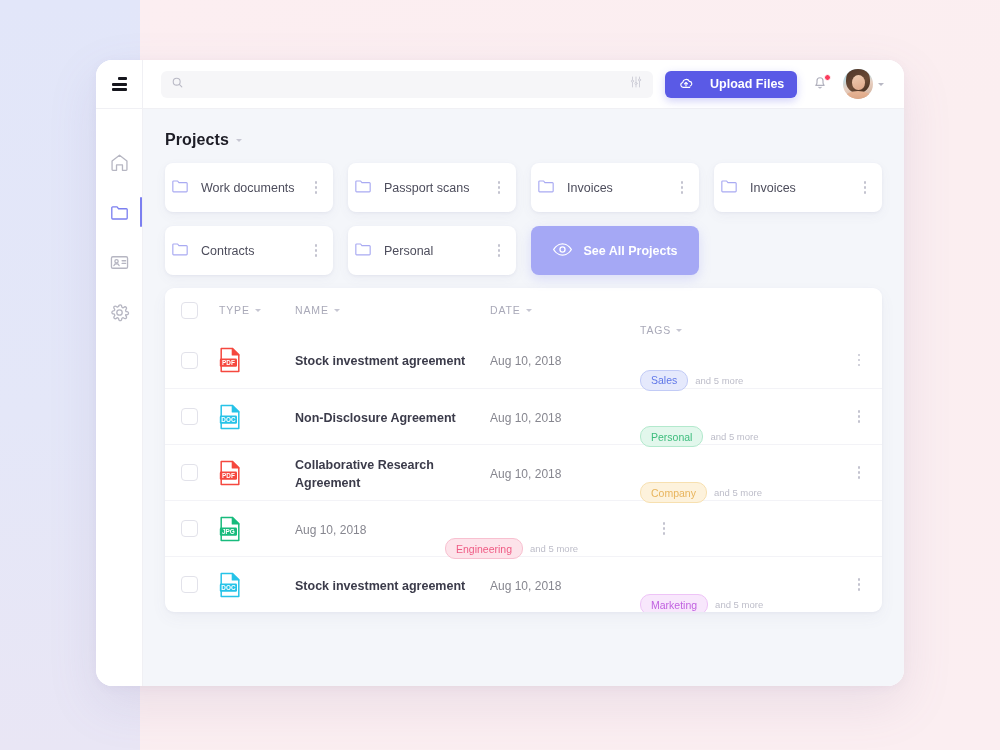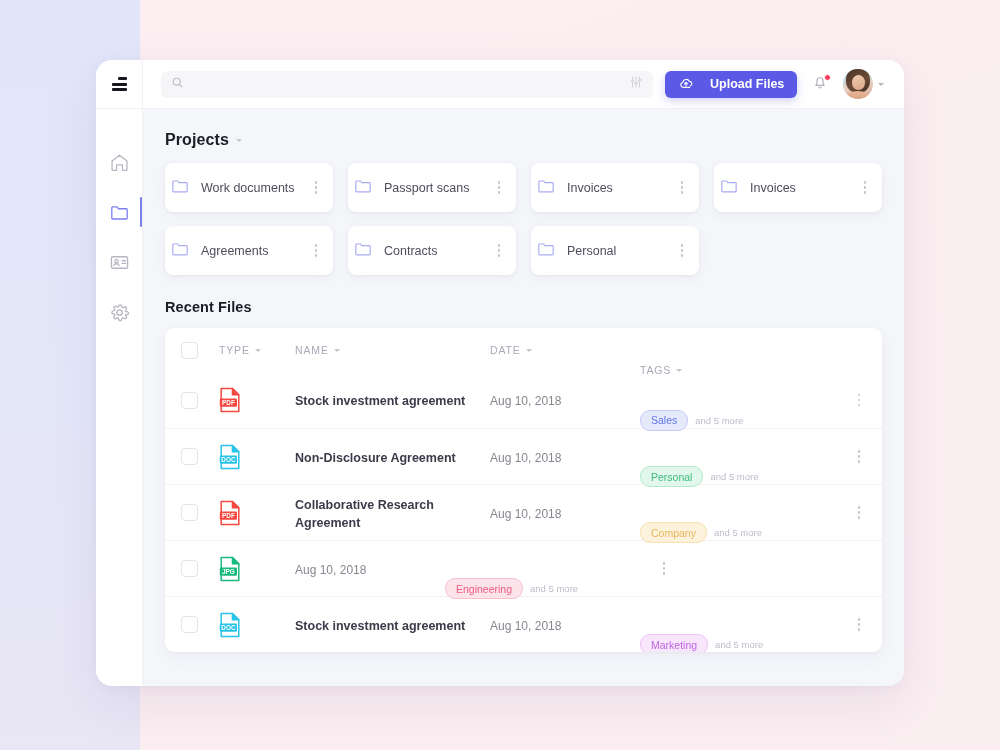--- a/index.html
+++ b/index.html
@@ -316,54 +316,48 @@
     <span class="dots">
               <i></i>
               <i></i>
               <i></i>
             </span>
           </div>
           <div class="project-card">
             <span><svg width="20" height="20" viewBox="0 0 24 24" fill="none" stroke="#a9aaf2" stroke-width="1.4" stroke-linejoin="round">
     <path d="M3.4 6.9a.9.9 0 0 1 .9-.9h4.8l1.6 2h9a.9.9 0 0 1 .9.9v9.2a.9.9 0 0 1-.9.9H4.3a.9.9 0 0 1-.9-.9z"></path>
               </svg></span>
-    <span class="project-name">Agreements</span>
+    <span class="project-name">Contracts</span>
     <span class="dots">
               <i></i>
               <i></i>
               <i></i>
             </span>
           </div>
           <div class="project-card">
             <span><svg width="20" height="20" viewBox="0 0 24 24" fill="none" stroke="#a9aaf2" stroke-width="1.4" stroke-linejoin="round">
     <path d="M3.4 6.9a.9.9 0 0 1 .9-.9h4.8l1.6 2h9a.9.9 0 0 1 .9.9v9.2a.9.9 0 0 1-.9.9H4.3a.9.9 0 0 1-.9-.9z"></path>
               </svg></span>
-    <span class="project-name">Contracts</span>
-    <span class="dots">
-              <i></i>
-              <i></i>
-              <i></i>
-            </span>
-          </div>
-          <div class="project-card">
-            <span><svg width="20" height="20" viewBox="0 0 24 24" fill="none" stroke="#a9aaf2" stroke-width="1.4" stroke-linejoin="round">
-    <path d="M3.4 6.9a.9.9 0 0 1 .9-.9h4.8l1.6 2h9a.9.9 0 0 1 .9.9v9.2a.9.9 0 0 1-.9.9H4.3a.9.9 0 0 1-.9-.9z"></path>
-              </svg></span>
     <span class="project-name">Personal</span>
     <span class="dots">
               <i></i>
               <i></i>
               <i></i>
             </span>
           </div>
+          <button class="see-all" style="background: rgb(165, 168, 245);">
+            <span>
+  <svg width="21" height="21" viewBox="0 0 24 24" fill="none" stroke="#ffffff" stroke-width="1.5" stroke-linejoin="round">
+    <path d="M1.9 12S5.6 5.6 12 5.6 22.1 12 22.1 12 18.4 18.4 12 18.4 1.9 12 1.9 12z"></path>
+    <circle cx="12" cy="12" r="2.9"></circle>
+              </svg></span>
+  <span>See All Projects</span>
+          </button>
         </div>
 
-      <div class="section-title-row" id="recent-header">
-        <span class="section-title sub">Recent Files</span>
-      </div>
 
       <div id="table-card">
         <div class="trow thead">
           <div class="c-check">
             <span class="checkbox"></span>
           </div>
           <div class="c-type th">
             <span>TYPE</span>
             <span class="caret"></span>
           </div>

